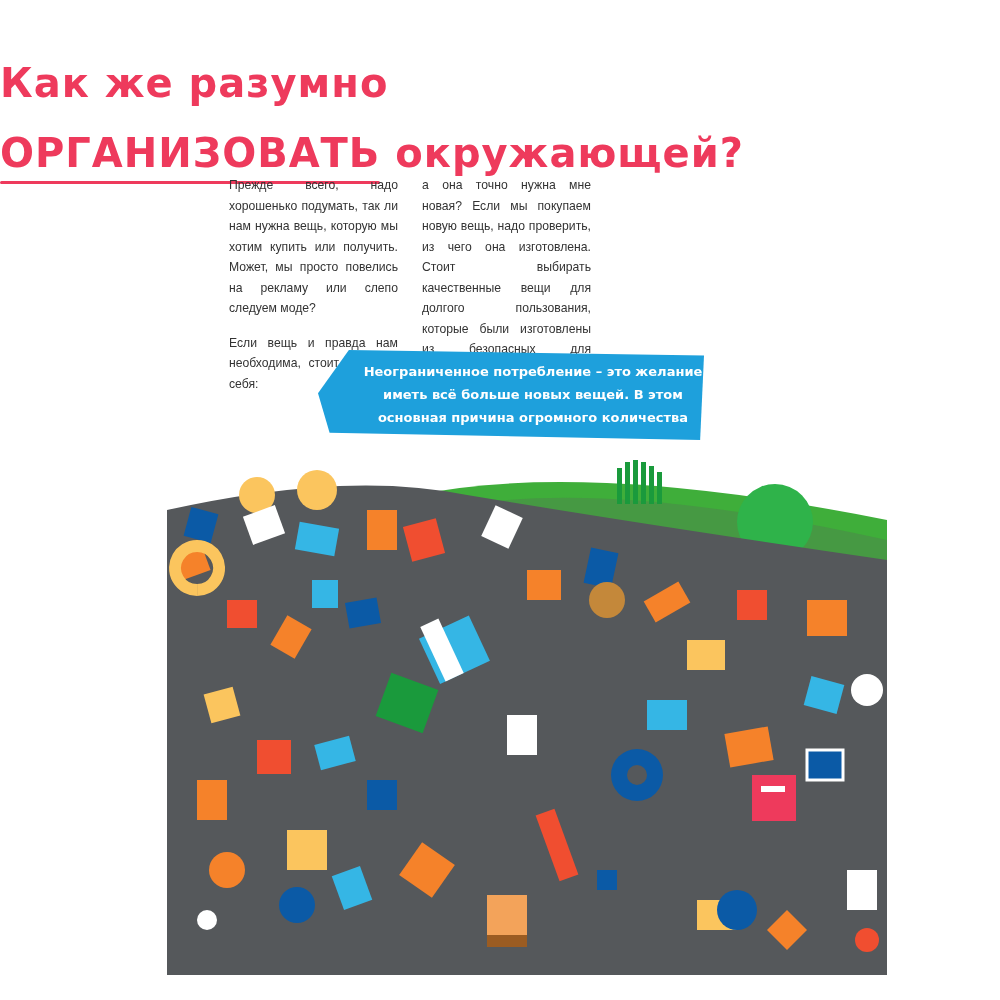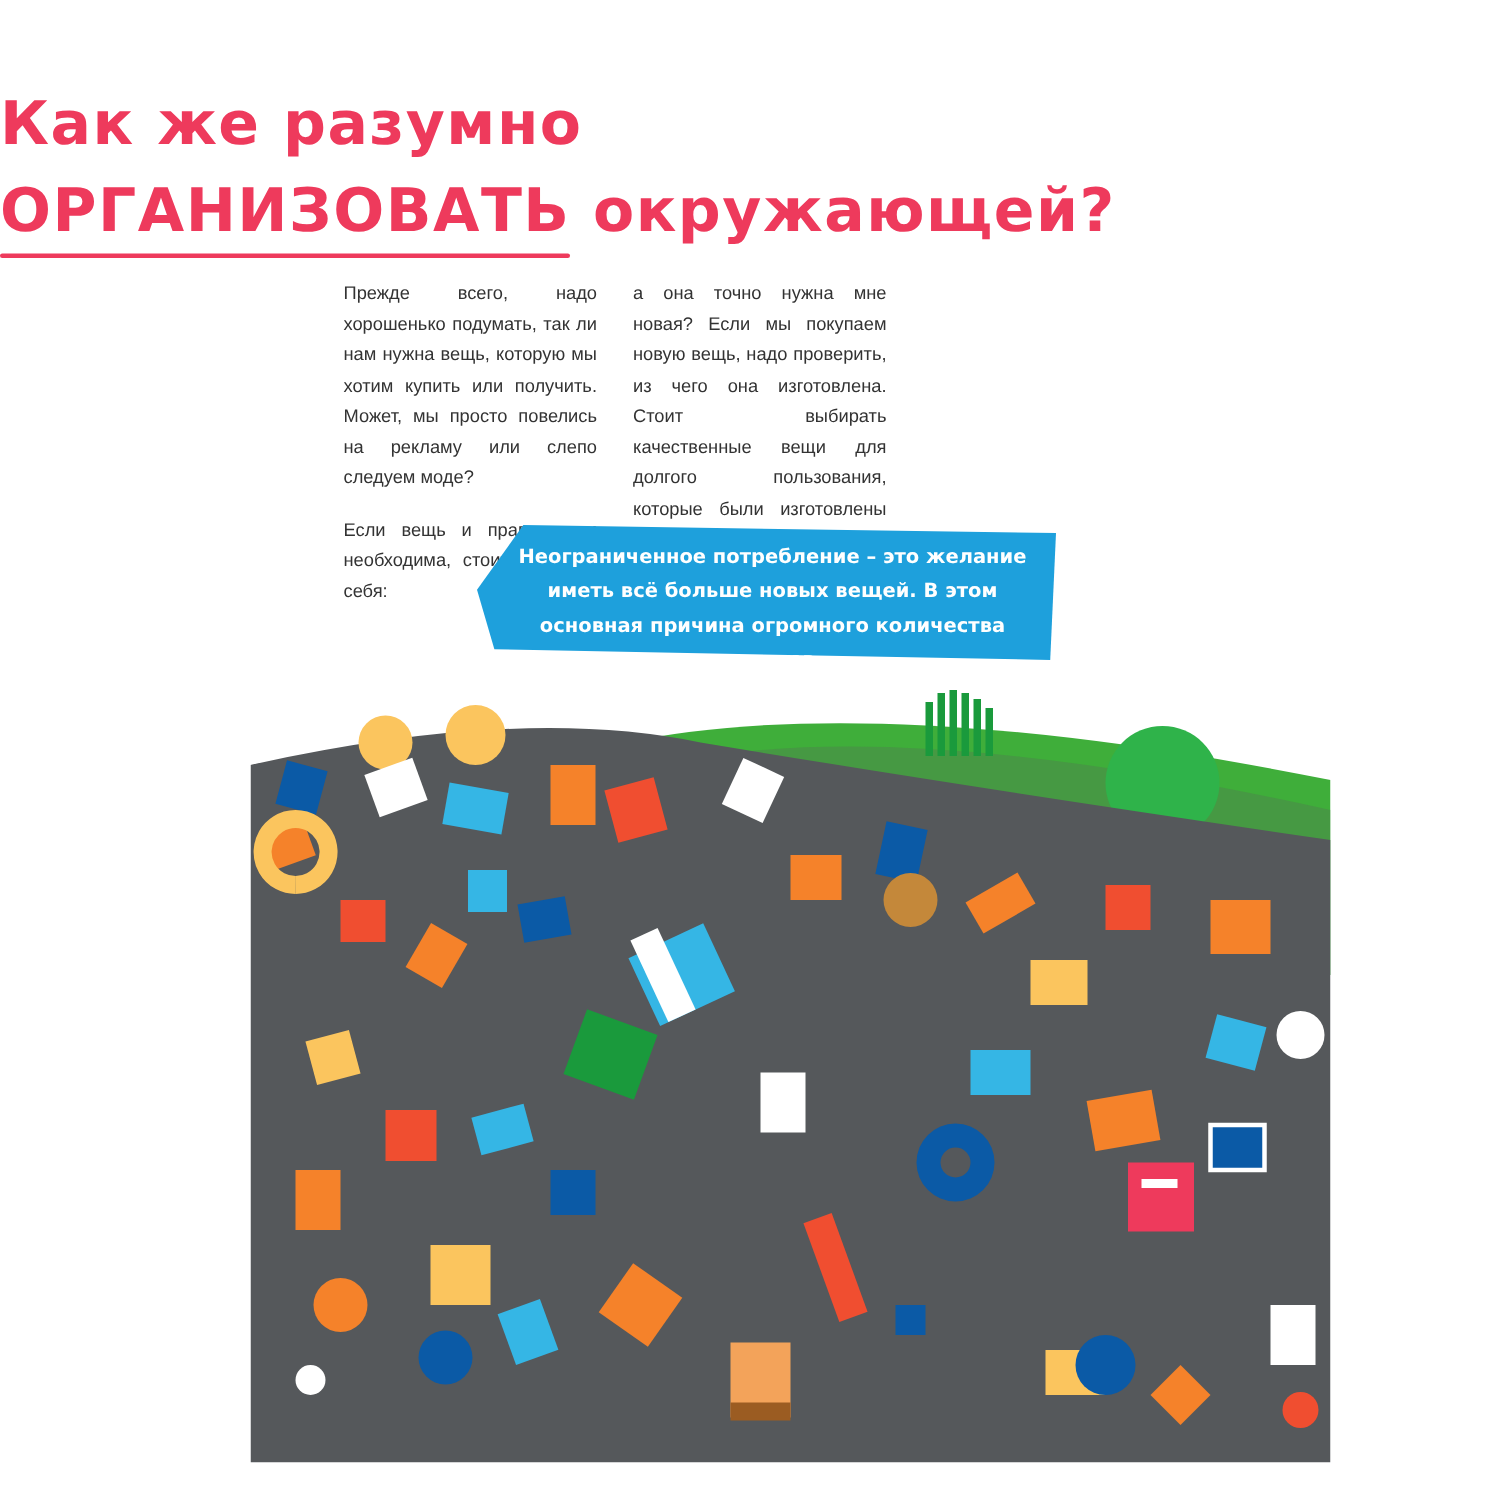--- a/index.html
+++ b/index.html
@@ -1,27 +1,27 @@
 <!DOCTYPE html>
 <html><head>
 <meta charset="utf-8">
 <style>
   html,body{margin:0;padding:0;background:#ffffff;}
   body{width:1000px;height:1000px;position:relative;overflow:hidden;font-family:"Liberation Sans",sans-serif;}
   .title{position:absolute;left:0;right:0;text-align:left;color:#ee3a5c;font-family:"DejaVu Sans",sans-serif;font-weight:bold;letter-spacing:1px;}
   .t1{top:60px;font-size:40px;}
   .t2{top:118px;font-size:40px;}
-  .t2 .u{position:relative;display:inline-block;}
+  .t2 .u{position:relative;display:inline-block;margin-top:12px;}
   .t2 .u:after{content:"";position:absolute;left:0;right:0;bottom:-8px;height:3px;background:#ee3a5c;border-radius:2px;}
-  .cols{position:absolute;top:185px;left:229px;width:555px;display:flex;justify-content:space-between;gap:24px;}
+  .cols{position:absolute;top:175px;left:229px;width:555px;display:flex;justify-content:space-between;gap:24px;}
   .col{width:180px;font-size:12.2px;line-height:20.5px;color:#333;text-align:justify;hyphens:manual;}
   .col p{margin:0 0 14px 0;}
   .banner{position:absolute;left:318px;top:350px;width:386px;height:90px;background:#1ea0dc;
     clip-path:polygon(8% 0,100% 6%,99% 100%,3% 92%,0 48%);}
-  .banner-text{position:absolute;left:330px;top:360px;width:370px;text-align:center;color:#fff;font-family:"DejaVu Sans",sans-serif;font-weight:bold;font-size:13px;line-height:23px;}
+  .banner-text{position:absolute;left:348px;top:360px;width:370px;text-align:center;color:#fff;font-family:"DejaVu Sans",sans-serif;font-weight:bold;font-size:13px;line-height:23px;}
   .scene{position:absolute;left:167px;top:450px;width:720px;height:525px;}
 </style>
 </head>
 <body>
 
 <div class="title t1">Как же разумно</div>
 <div class="title t2"><span class="u">ОРГАНИЗОВАТЬ</span><span> окружающей?</span></div>
 
 <div class="cols">
   <div class="col">

